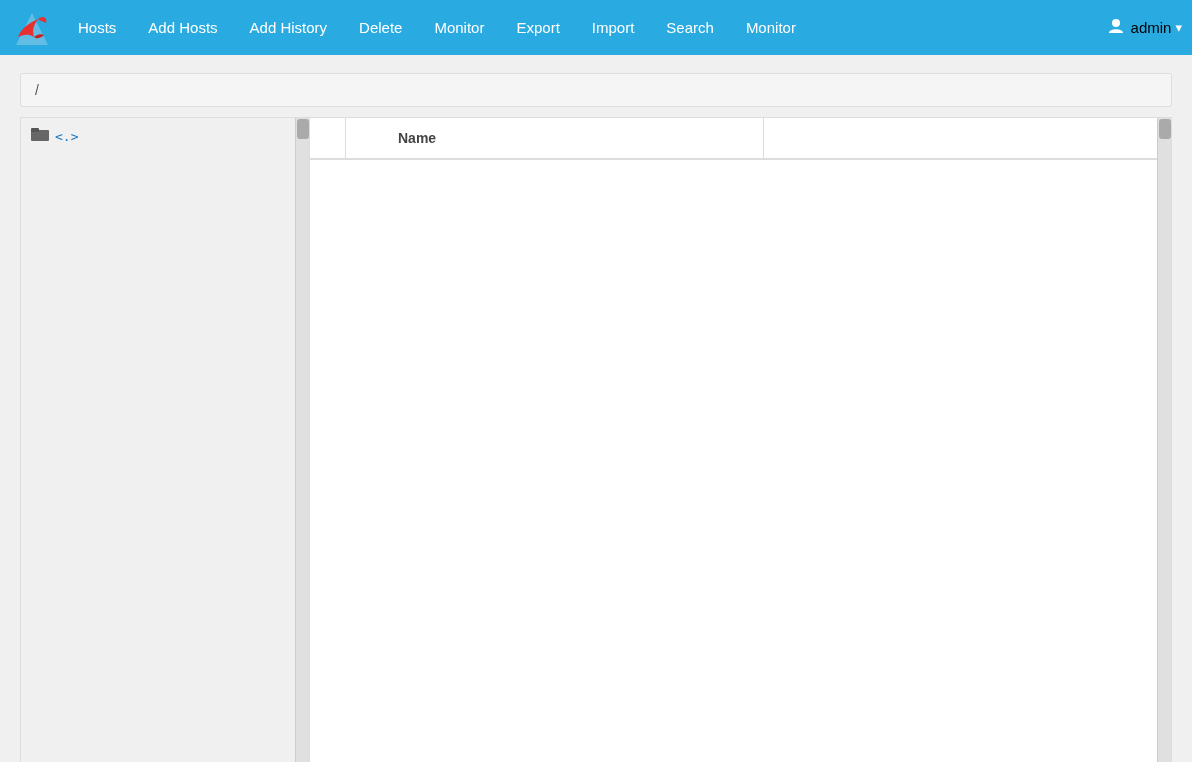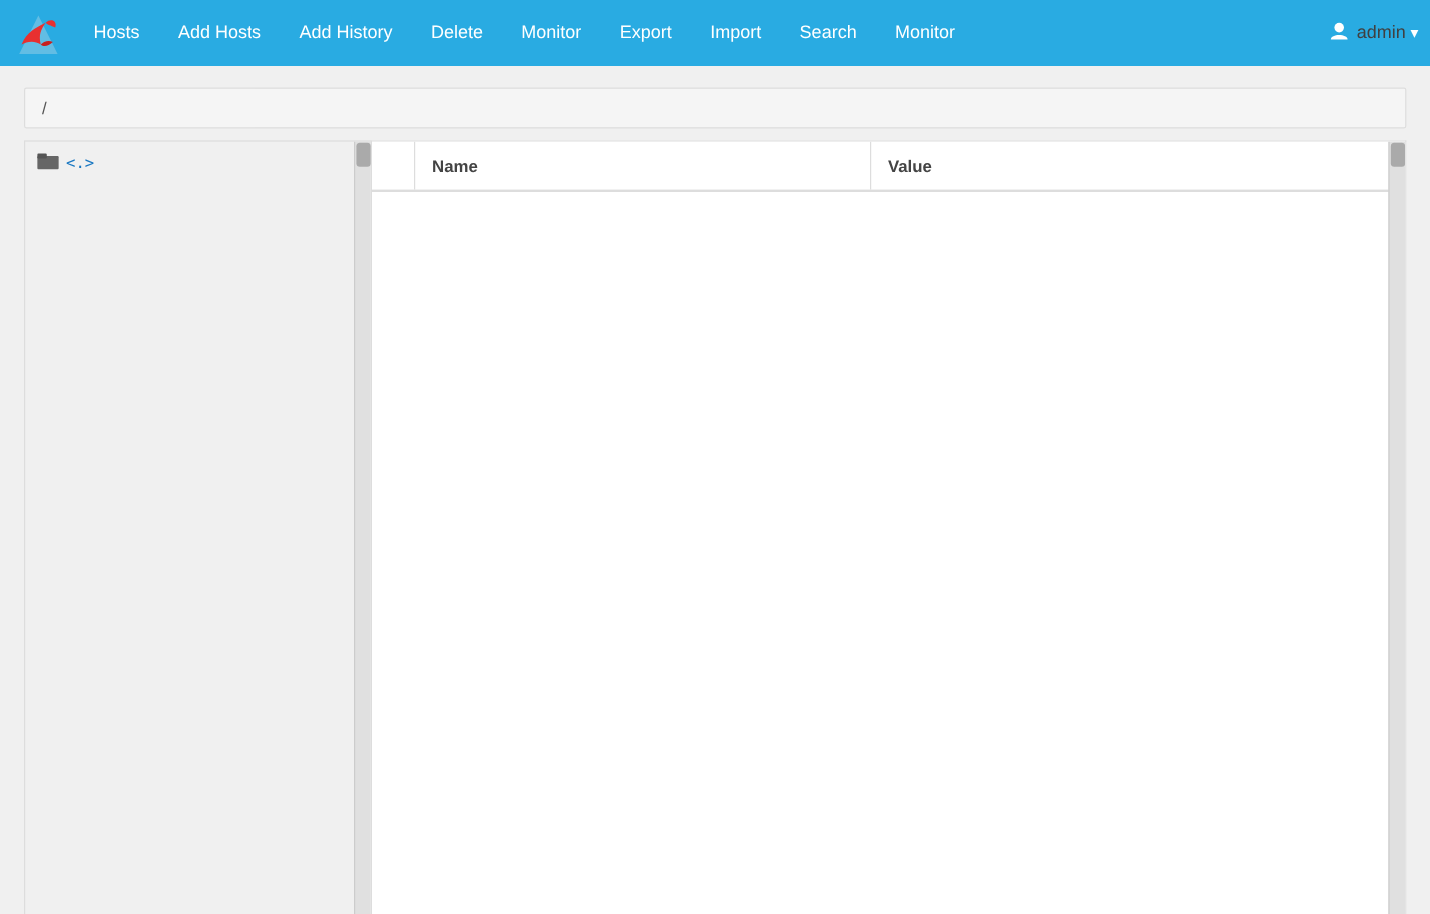--- a/index.html
+++ b/index.html
@@ -122,20 +122,21 @@
       background: white;
       border: 1px solid #ddd;
       border-left: none;
       position: relative;
       overflow: hidden;
     }
     #table-header {
       display: flex;
       border-bottom: 2px solid #ddd;
       background: white;
+      gap: 38px;
     }
     #col-checkbox {
       width: 36px;
       min-width: 36px;
       border-right: 1px solid #ddd;
       padding: 12px 8px;
     }
     #col-name {
       flex: 0 0 380px;
       padding: 12px 14px;
@@ -196,21 +197,21 @@
     <a class="nav-item">Search</a>
     <a class="nav-item">Monitor</a>
   </div>
   <div id="user-area">
     <span id="user-icon">
       <svg width="18" height="18" viewBox="0 0 18 18" xmlns="http://www.w3.org/2000/svg">
         <circle cx="9" cy="6" r="4" fill="white"></circle>
         <path d="M2,16 C2,11 16,11 16,16" fill="white"></path>
       </svg>
     </span>
-    <span style="color:#404040; font-size:15px;">admin</span>
+    <span style="color:#000000; font-size:15px;">admin</span>
     <span style="color:white; font-size:13px; margin-left:4px;">▾</span>
   </div>
 </nav>
 
 <div id="breadcrumb-bar">
   <span>/</span>
 </div>
 
 <div id="main-content">
 
@@ -226,21 +227,20 @@
     </div>
     <div id="left-panel-scroll">
       <div id="left-panel-scroll-thumb"></div>
     </div>
   </div>
 
   <div id="right-panel">
     <div id="table-header">
       <div id="col-checkbox"></div>
       <div id="col-name">Name</div>
-      <div id="col-value">Value</div>
     </div>
     <div id="table-body"></div>
     <div id="right-panel-scroll">
       <div id="right-panel-scroll-thumb"></div>
     </div>
   </div>
 
 </div>
 
 </body></html>

